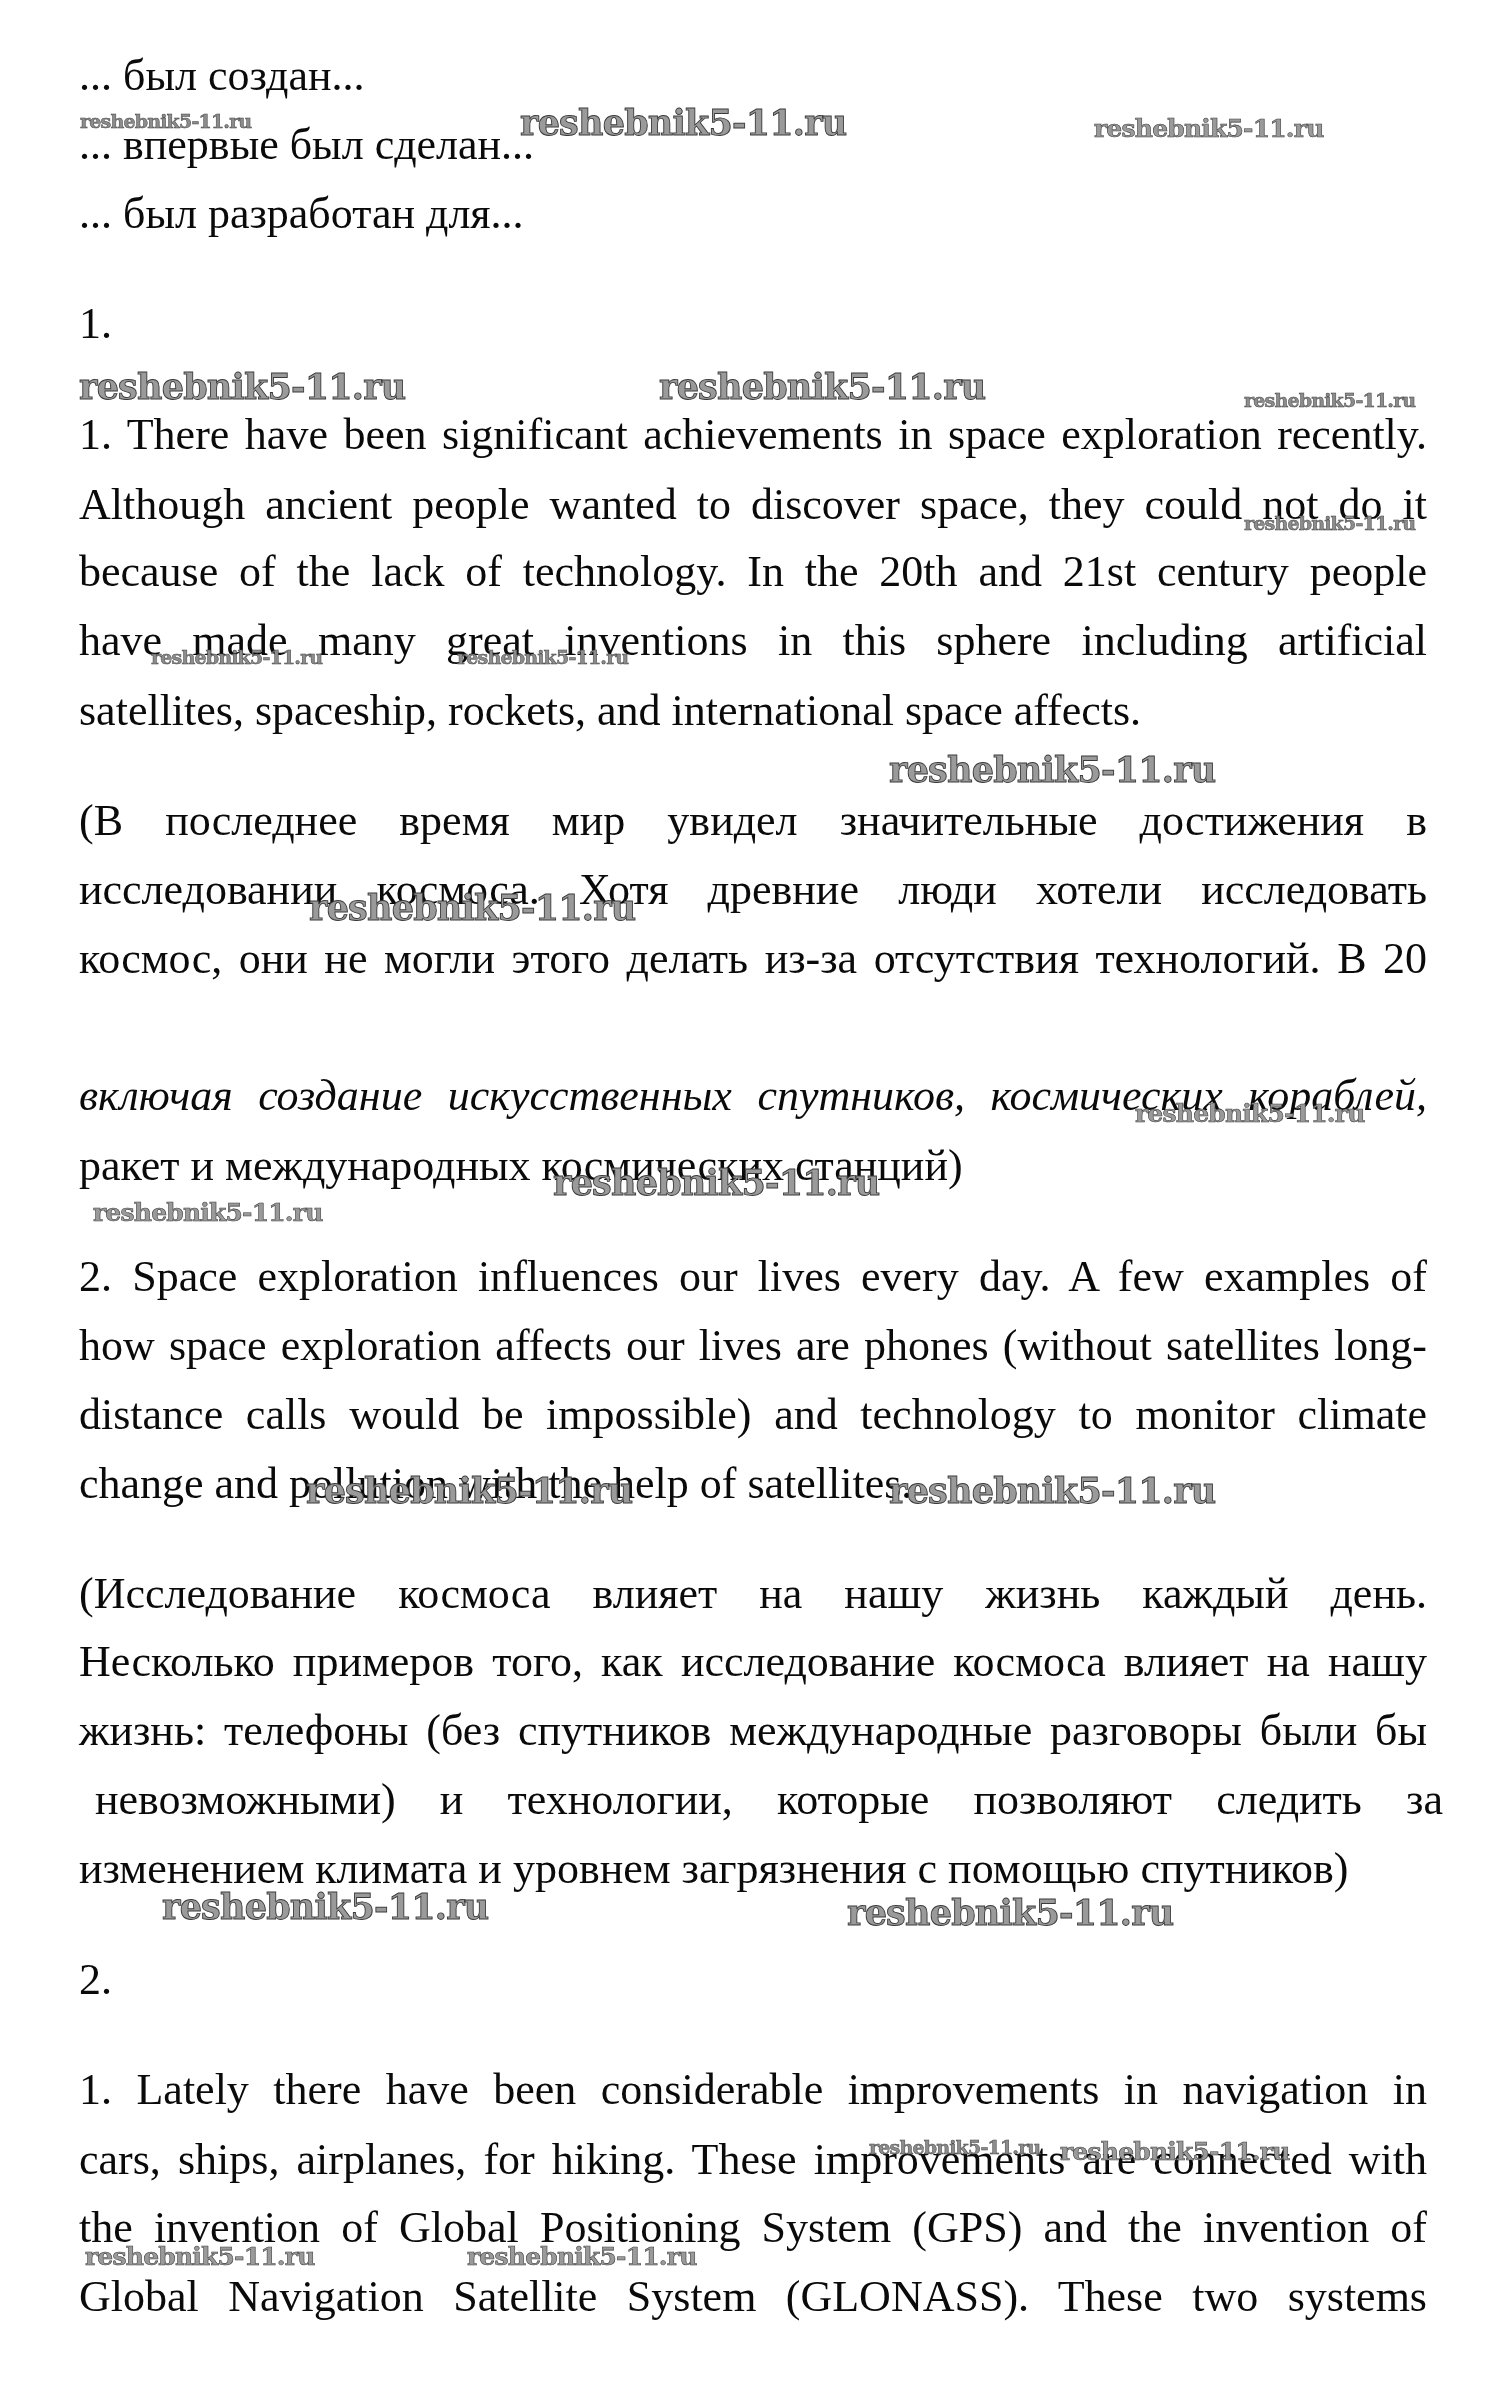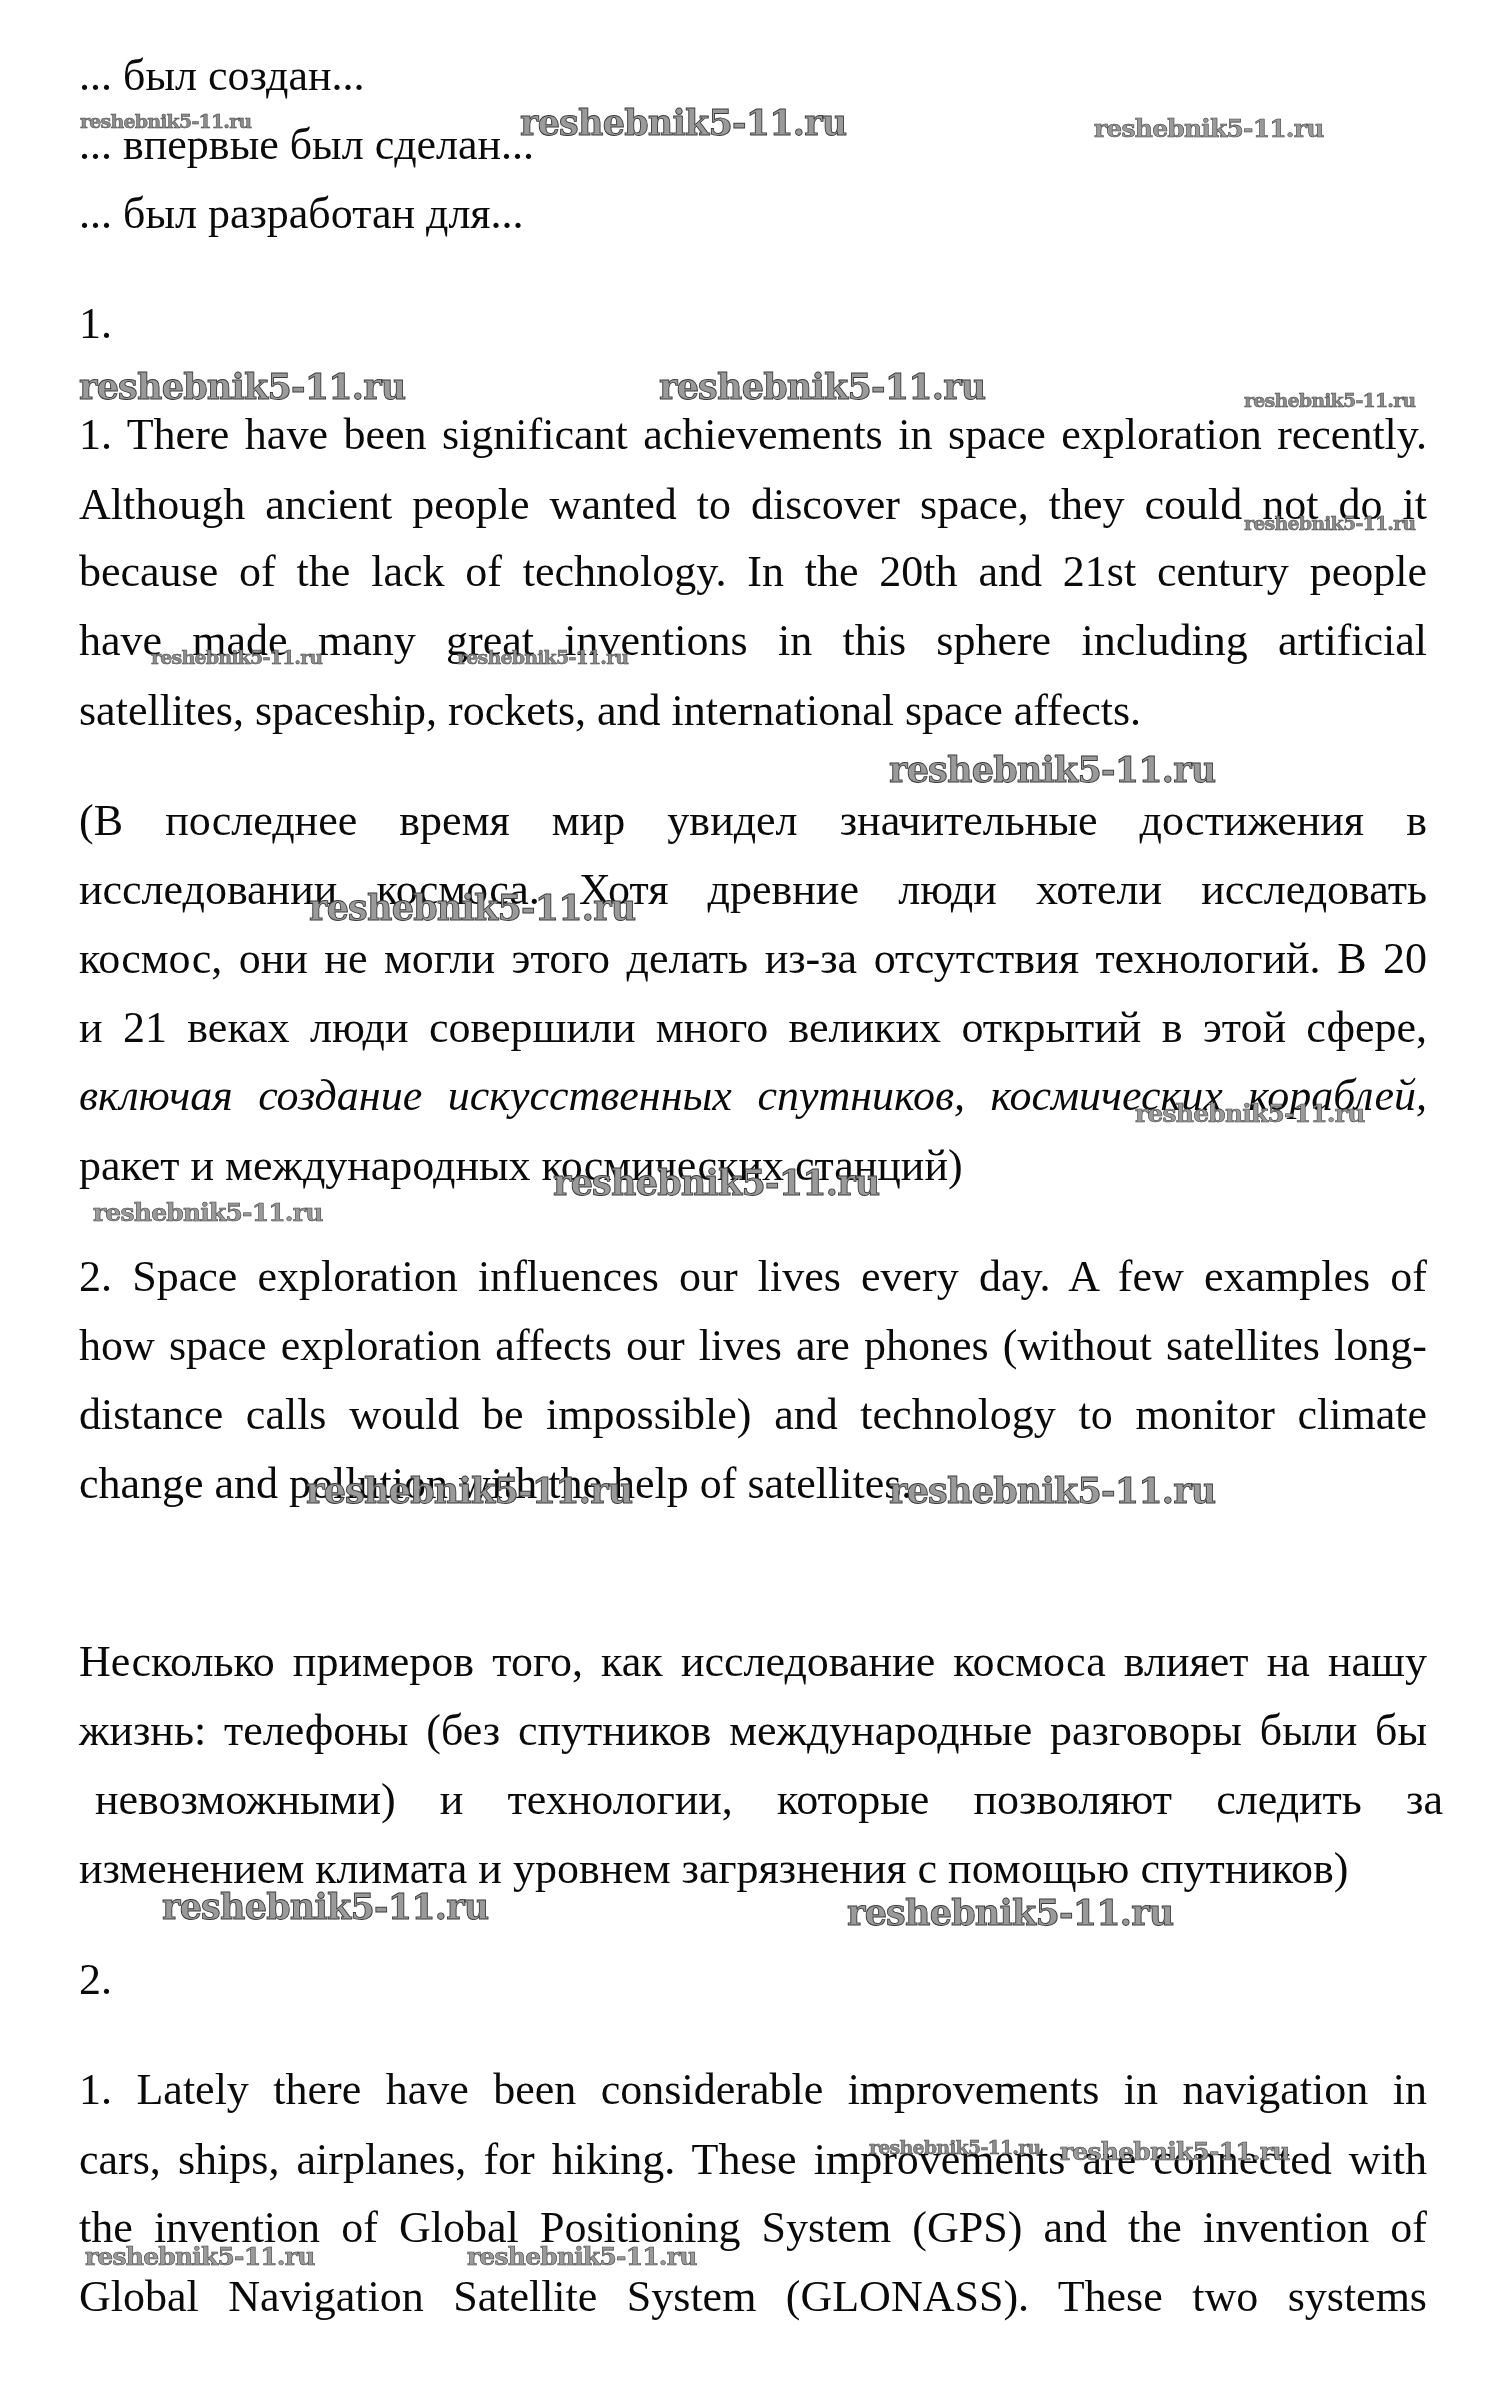--- a/index.html
+++ b/index.html
@@ -47,29 +47,29 @@
 
   <div class="line just" style="top:413px;">1. There have been significant achievements in space exploration recently.</div>
   <div class="line just" style="top:483px;">Although ancient people wanted to discover space, they could not do it</div>
   <div class="line just" style="top:550px;">because of the lack of technology. In the 20th and 21st century people</div>
   <div class="line just" style="top:619px;">have made many great inventions in this sphere including artificial</div>
   <div class="line" style="top:689px;">satellites, spaceship, rockets, and international space affects.</div>
 
   <div class="line just" style="top:799px;">(В последнее время мир увидел значительные достижения в</div>
   <div class="line just" style="top:868px;">исследовании космоса. Хотя древние люди хотели исследовать</div>
   <div class="line just" style="top:937px;">космос, они не могли этого делать из-за отсутствия технологий. В 20</div>
-  <div class="line just" style="top:1006px;">и 21 веках люди совершили много великих открытий в этой сфере,</div>
   <div class="line just" style="top:1074px;font-style:italic;">включая создание искусственных спутников, космических кораблей,</div>
   <div class="line" style="top:1144px;">ракет и международных космических станций)</div>
 
   <div class="line just" style="top:1255px;">2. Space exploration influences our lives every day. A few examples of</div>
   <div class="line just" style="top:1324px;">how space exploration affects our lives are phones (without satellites long-</div>
   <div class="line just" style="top:1393px;">distance calls would be impossible) and technology to monitor climate</div>
   <div class="line" style="top:1462px;">change and pollution with the help of satellites.</div>
 
+  <div class="line just" style="top:1572px;">(Исследование космоса влияет на нашу жизнь каждый день.</div>
   <div class="line just" style="top:1640px;">Несколько примеров того, как исследование космоса влияет на нашу</div>
   <div class="line just" style="top:1709px;">жизнь: телефоны (без спутников международные разговоры были бы</div>
   <div class="line just" style="top:1778px;margin-left:16px;">невозможными) и технологии, которые позволяют следить за</div>
   <div class="line" style="top:1847px;">изменением климата и уровнем загрязнения с помощью спутников)</div>
 
   <div class="line" style="top:1958px;">2.</div>
 
   <div class="line just" style="top:2068px;">1. Lately there have been considerable improvements in navigation in</div>
   <div class="line just" style="top:2138px;">cars, ships, airplanes, for hiking. These improvements are connected with</div>
   <div class="line just" style="top:2206px;">the invention of Global Positioning System (GPS) and the invention of</div>

